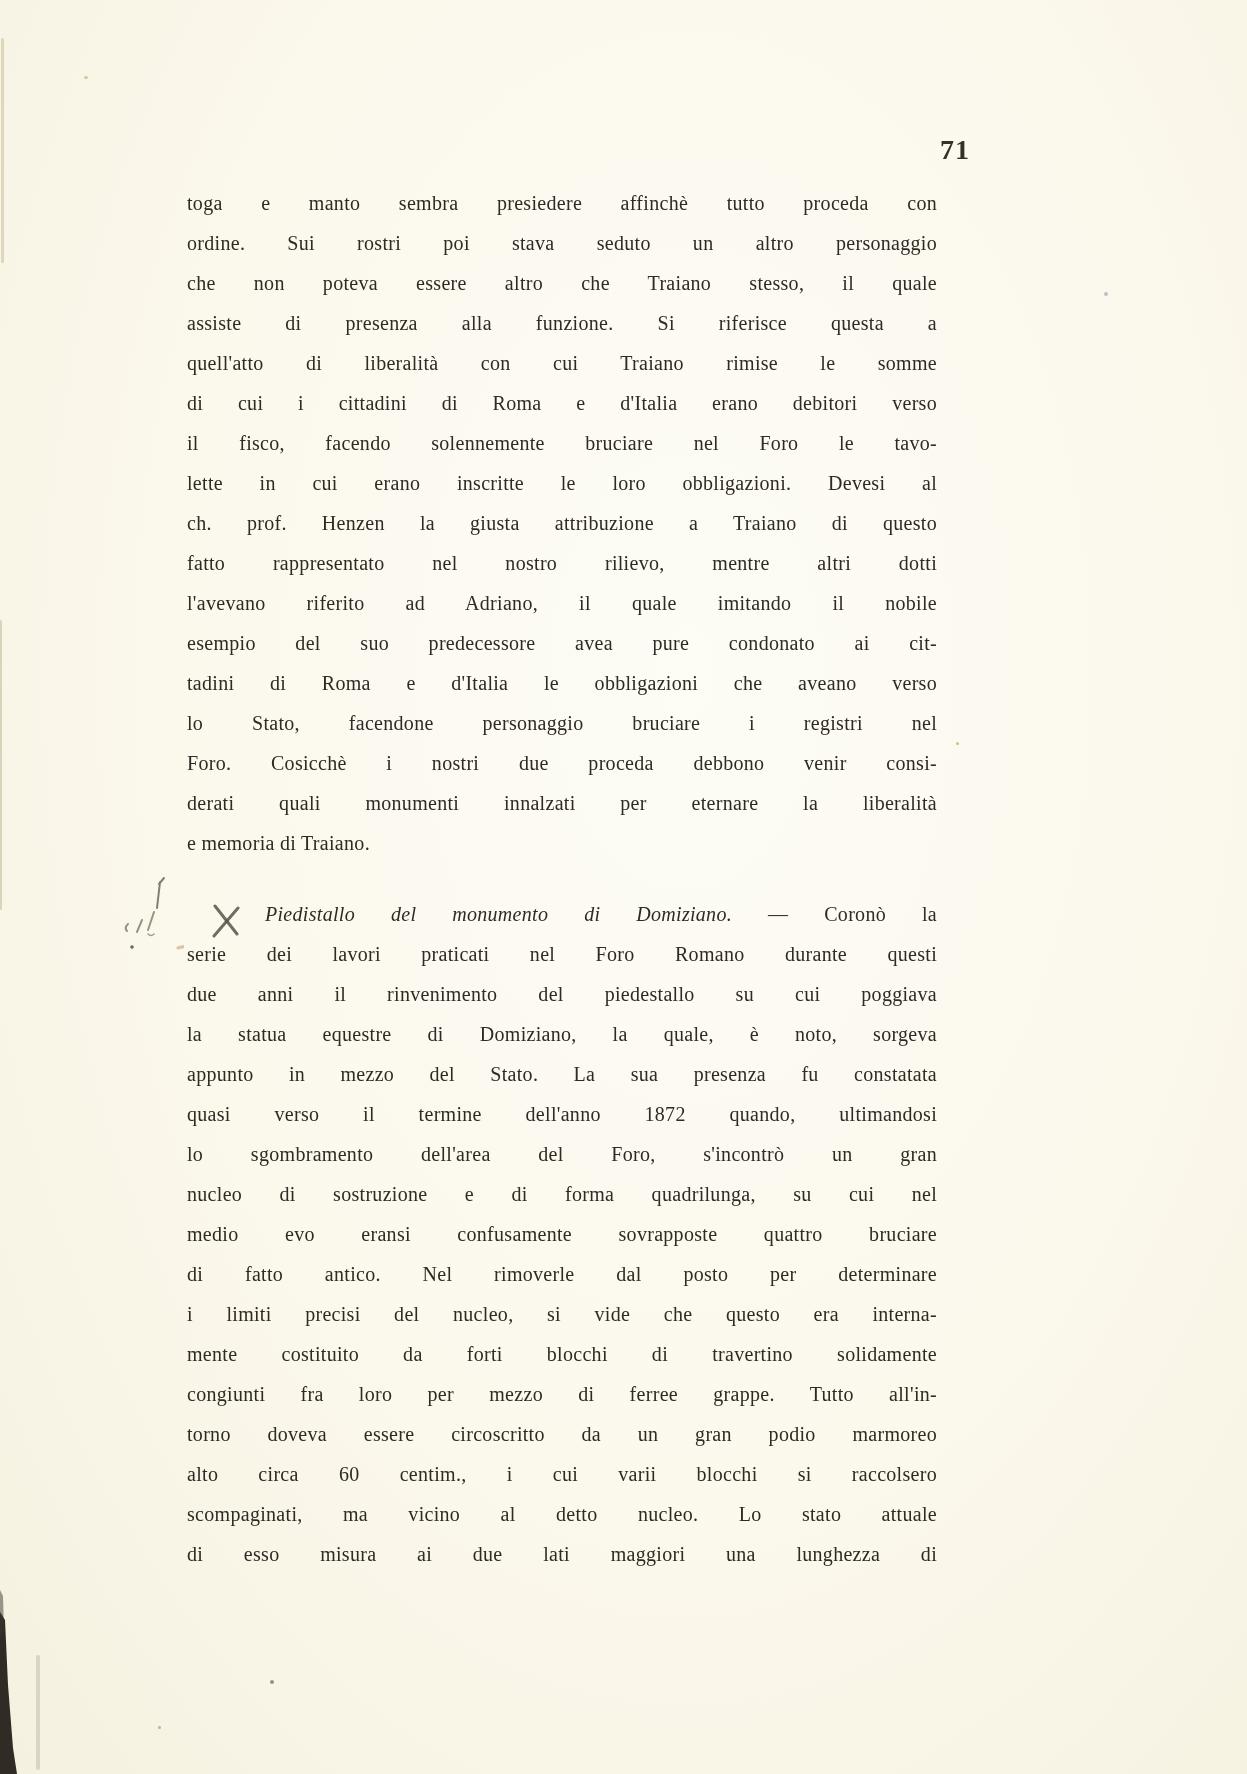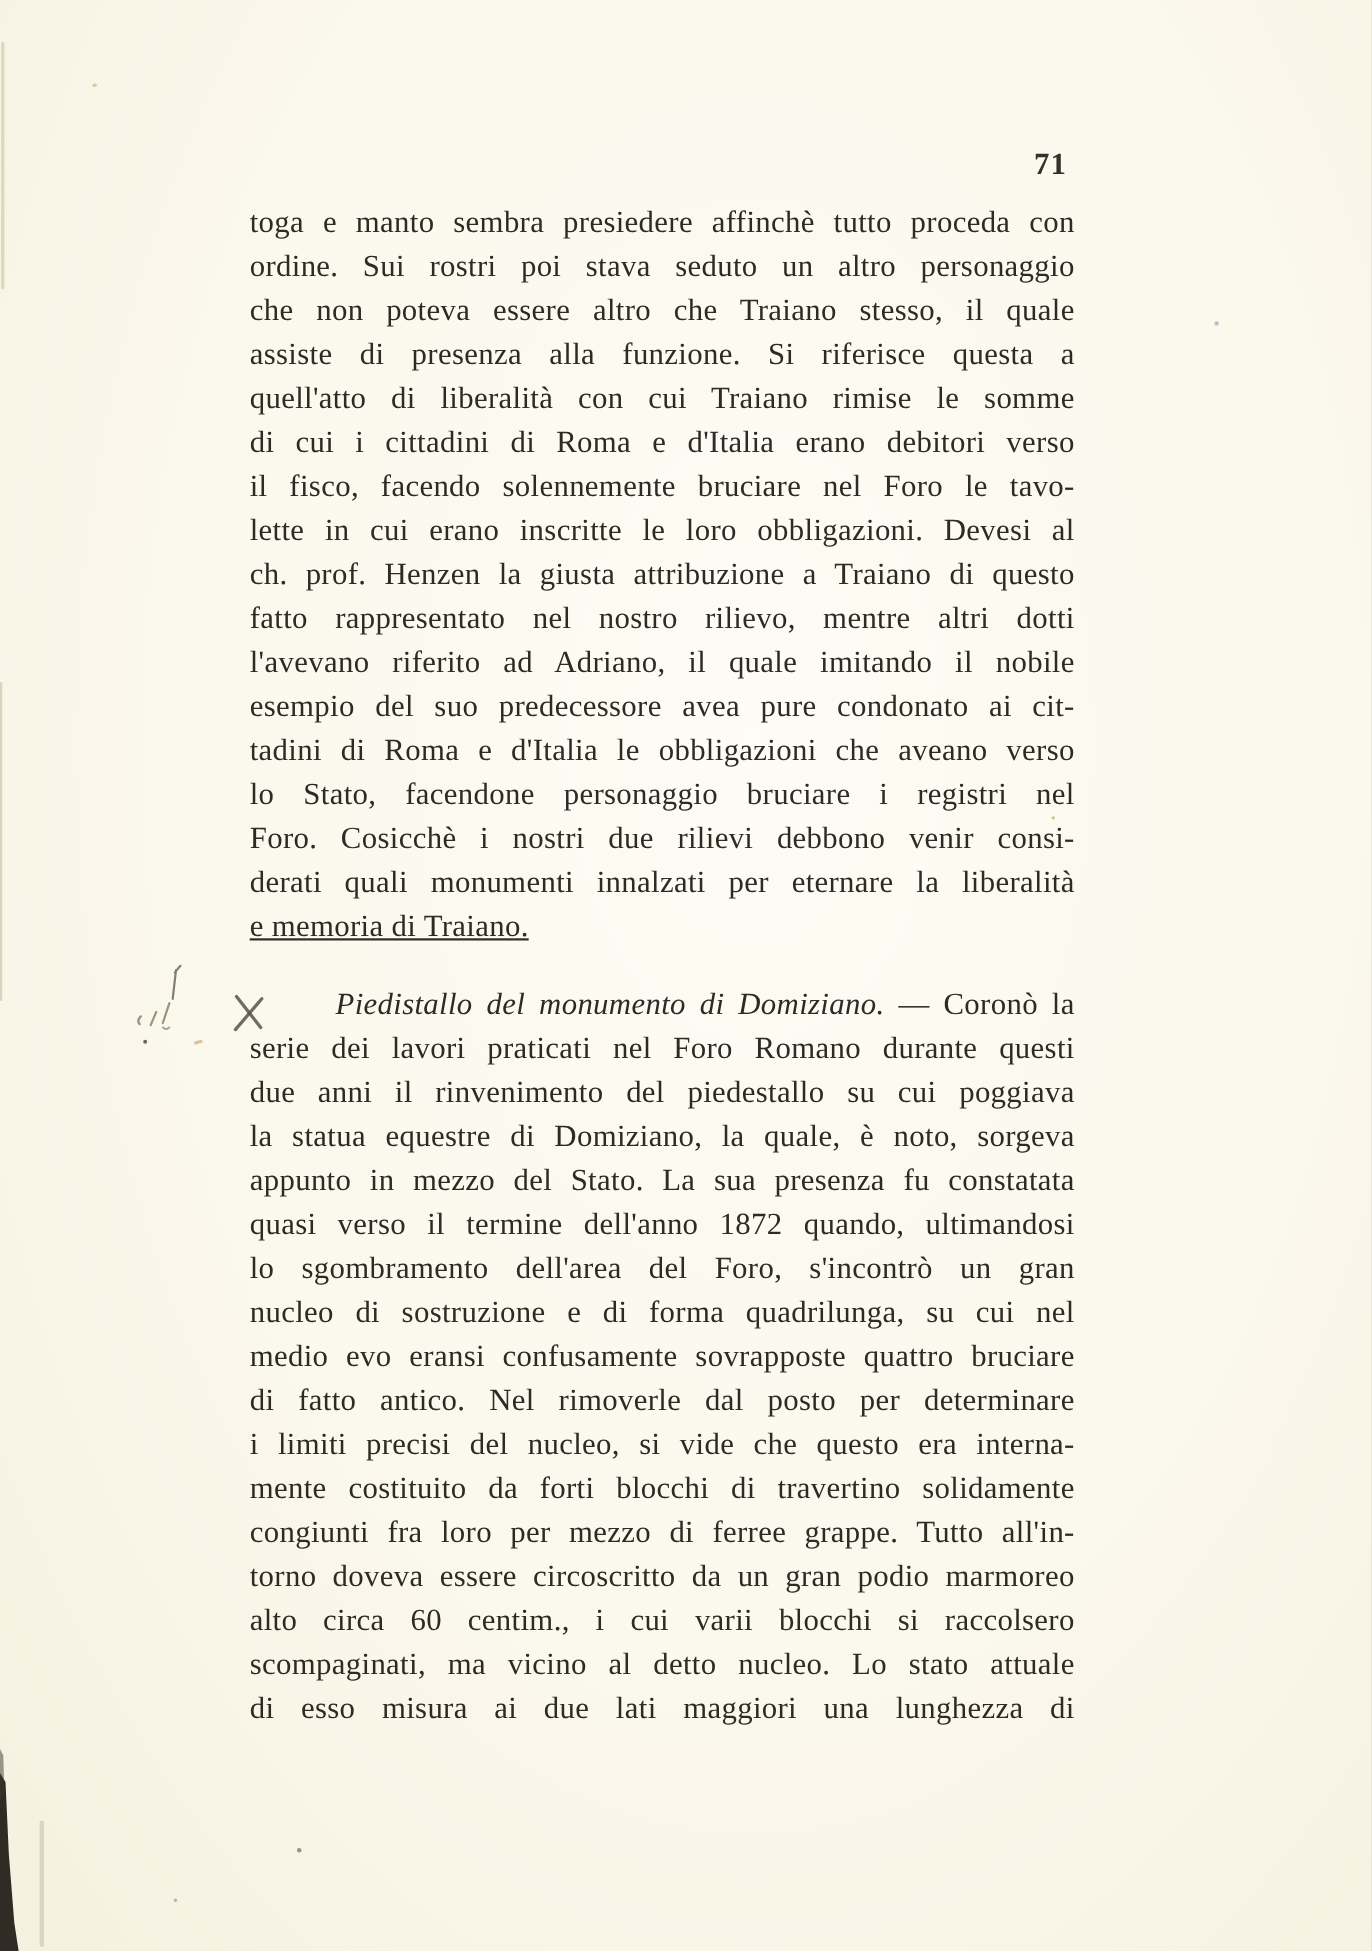--- a/index.html
+++ b/index.html
@@ -24,34 +24,32 @@
     top: 134px;
     font-size: 28px;
     font-weight: bold;
     letter-spacing: 1px;
     color: #34312a;
   }
   .text-block {
     position: absolute;
     left: 187px;
     width: 750px;
-    font-size: 28px;
+    font-size: 20px;
     line-height: 40px;
     letter-spacing: 0.3px;
-    margin-left: 40px;
   }
   #para1 { top: 183px; }
   #para2 { top: 894px; }
   .text-line {
     text-align: justify;
     text-align-last: justify;
   }
   #para1-lines .text-line:last-child {
     text-align-last: left;
-    text-decoration: underline;
   }
   .heading-line {
     text-align: justify;
     text-align-last: justify;
     padding-left: 78px;
   }
   .heading-italic { font-style: italic; }
   .artifact { position: absolute; pointer-events: none; }
   .edge-line {
     position: absolute;
@@ -107,21 +105,21 @@
         <div class="text-line">quell'atto di liberalità con cui Traiano rimise le somme</div>
         <div class="text-line">di cui i cittadini di Roma e d'Italia erano debitori verso</div>
         <div class="text-line">il fisco, facendo solennemente bruciare nel Foro le tavo-</div>
         <div class="text-line">lette in cui erano inscritte le loro obbligazioni. Devesi al</div>
         <div class="text-line">ch. prof. Henzen la giusta attribuzione a Traiano di questo</div>
         <div class="text-line">fatto rappresentato nel nostro rilievo, mentre altri dotti</div>
         <div class="text-line">l'avevano riferito ad Adriano, il quale imitando il nobile</div>
         <div class="text-line">esempio del suo predecessore avea pure condonato ai cit-</div>
         <div class="text-line">tadini di Roma e d'Italia le obbligazioni che aveano verso</div>
         <div class="text-line">lo Stato, facendone personaggio bruciare i registri nel</div>
-        <div class="text-line">Foro. Cosicchè i nostri due rilievi debbono venir consi-</div>
+        <div class="text-line">Foro. Cosicchè i nostri due proceda debbono venir consi-</div>
         <div class="text-line">derati quali monumenti innalzati per eternare la liberalità</div>
         <div class="text-line">e memoria di Traiano.</div>
       </div>
   </div>
 
   <div class="text-block" id="para2">
     <div class="heading-line">
       <span class="heading-italic">Piedistallo del monumento di Domiziano.</span><span> — Coronò la</span>
     </div>
     <div id="para2-lines">

